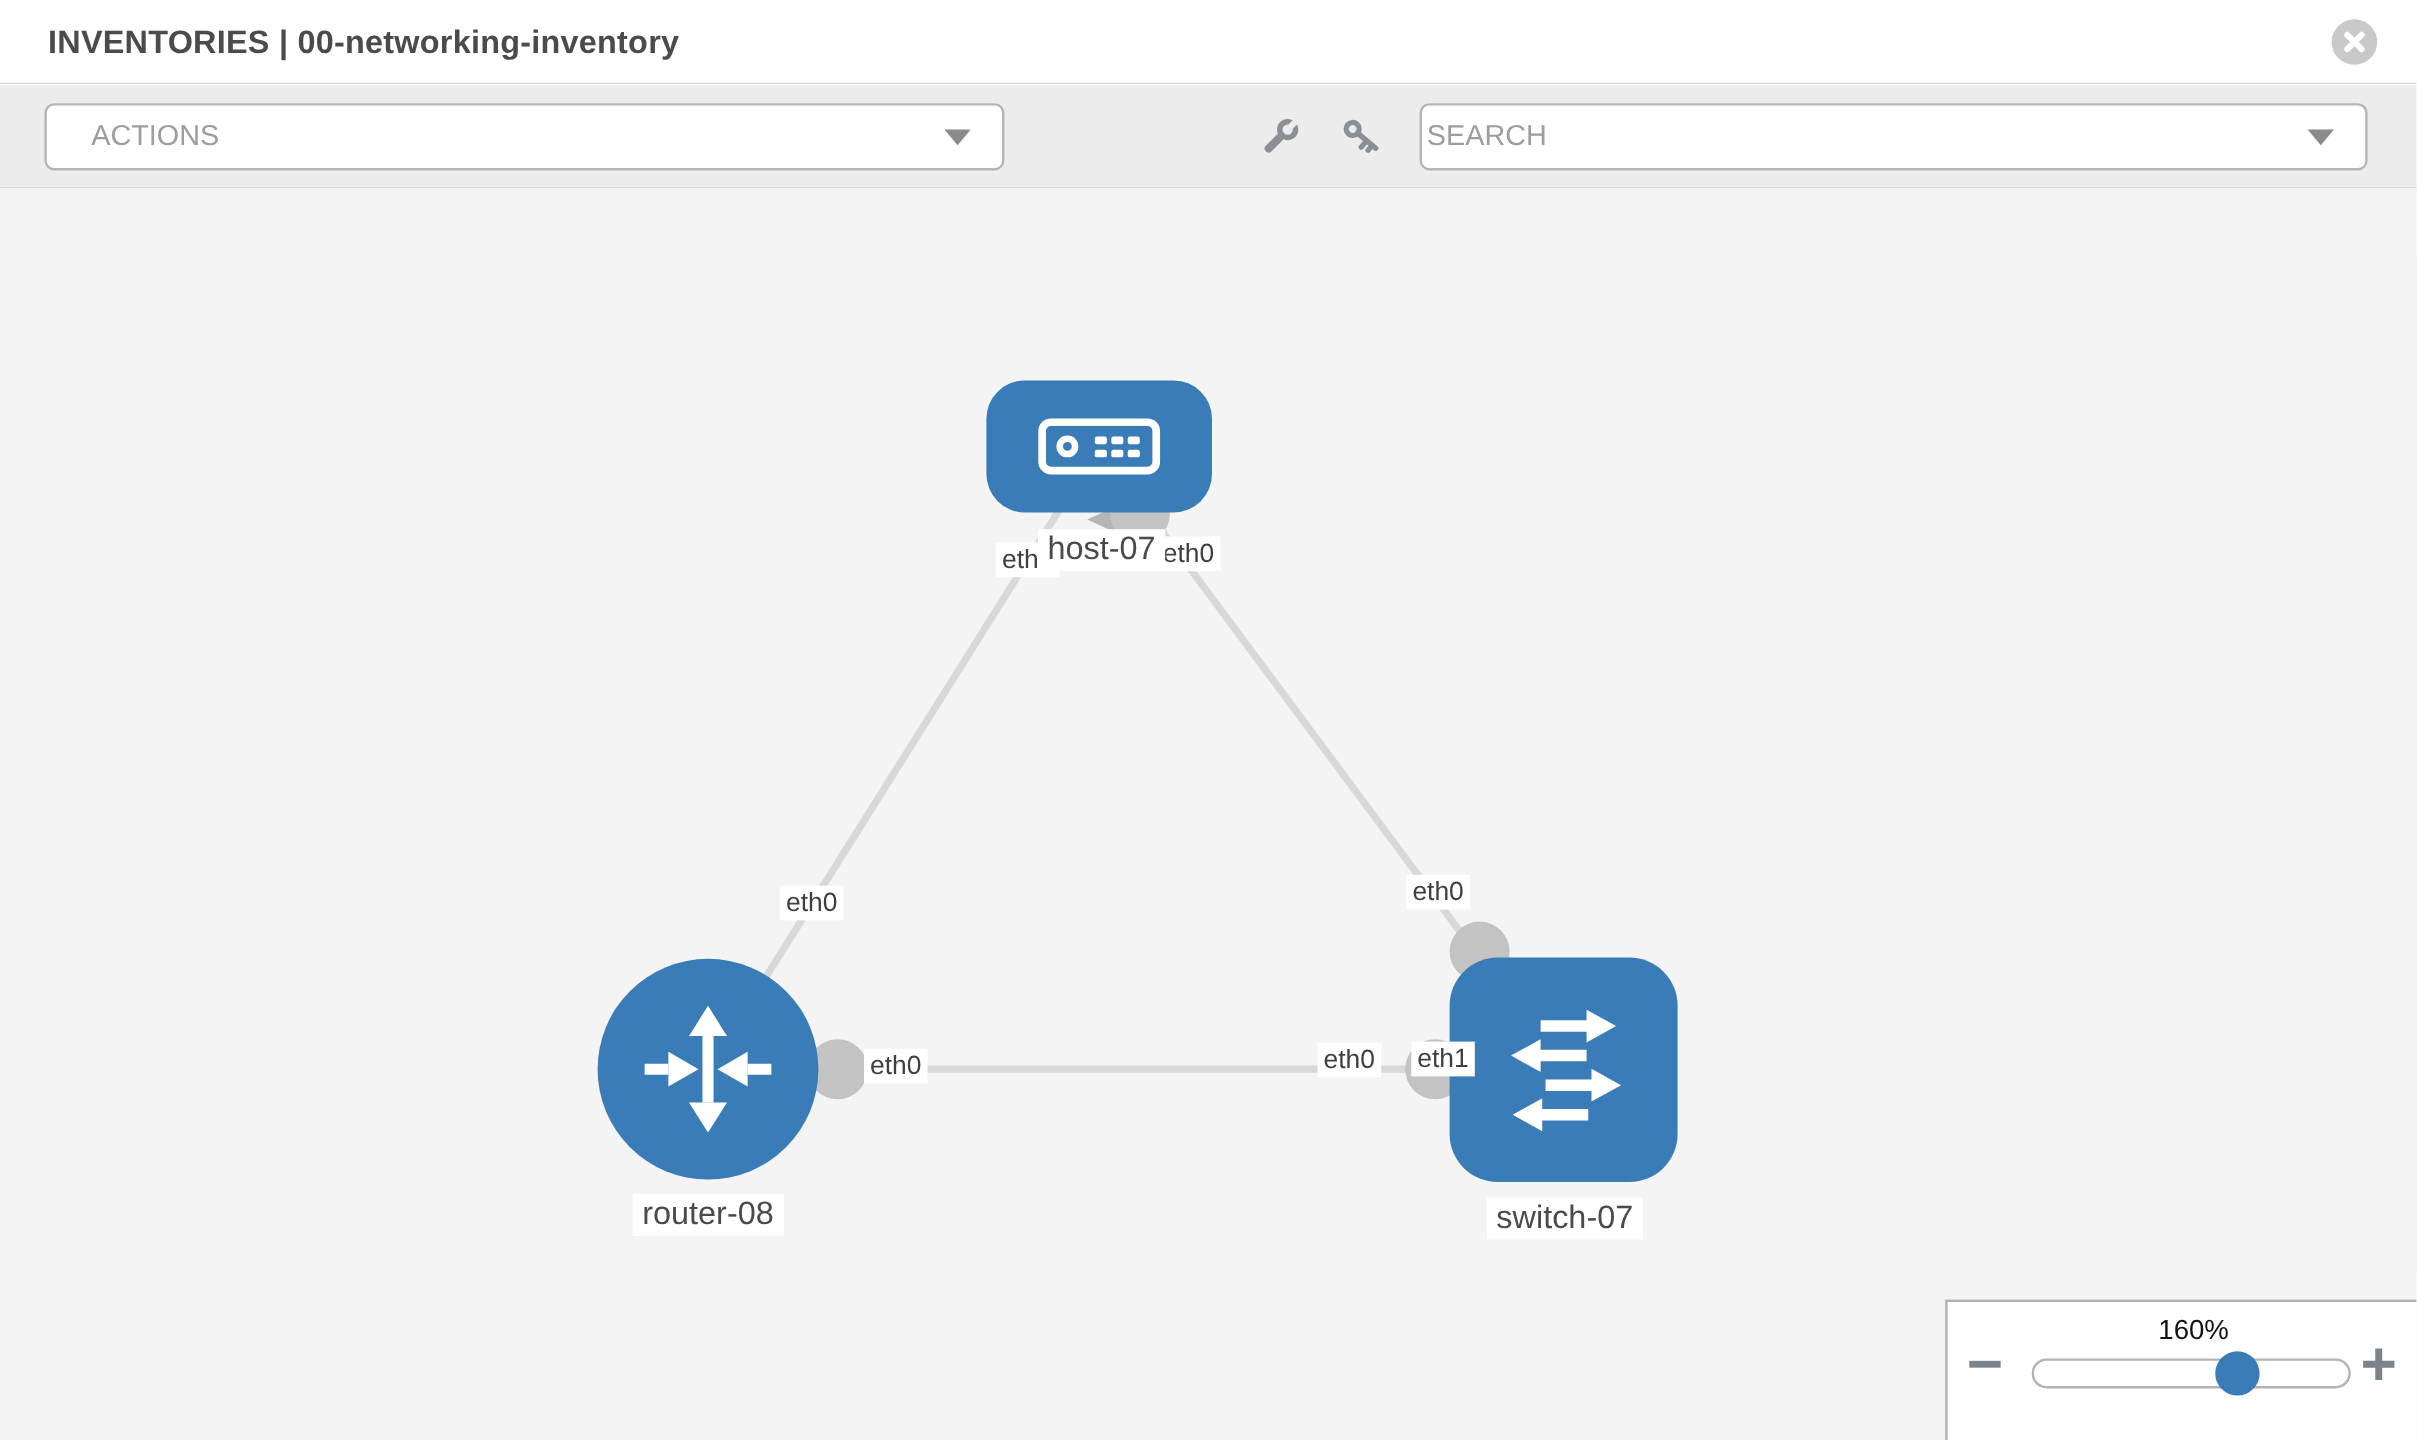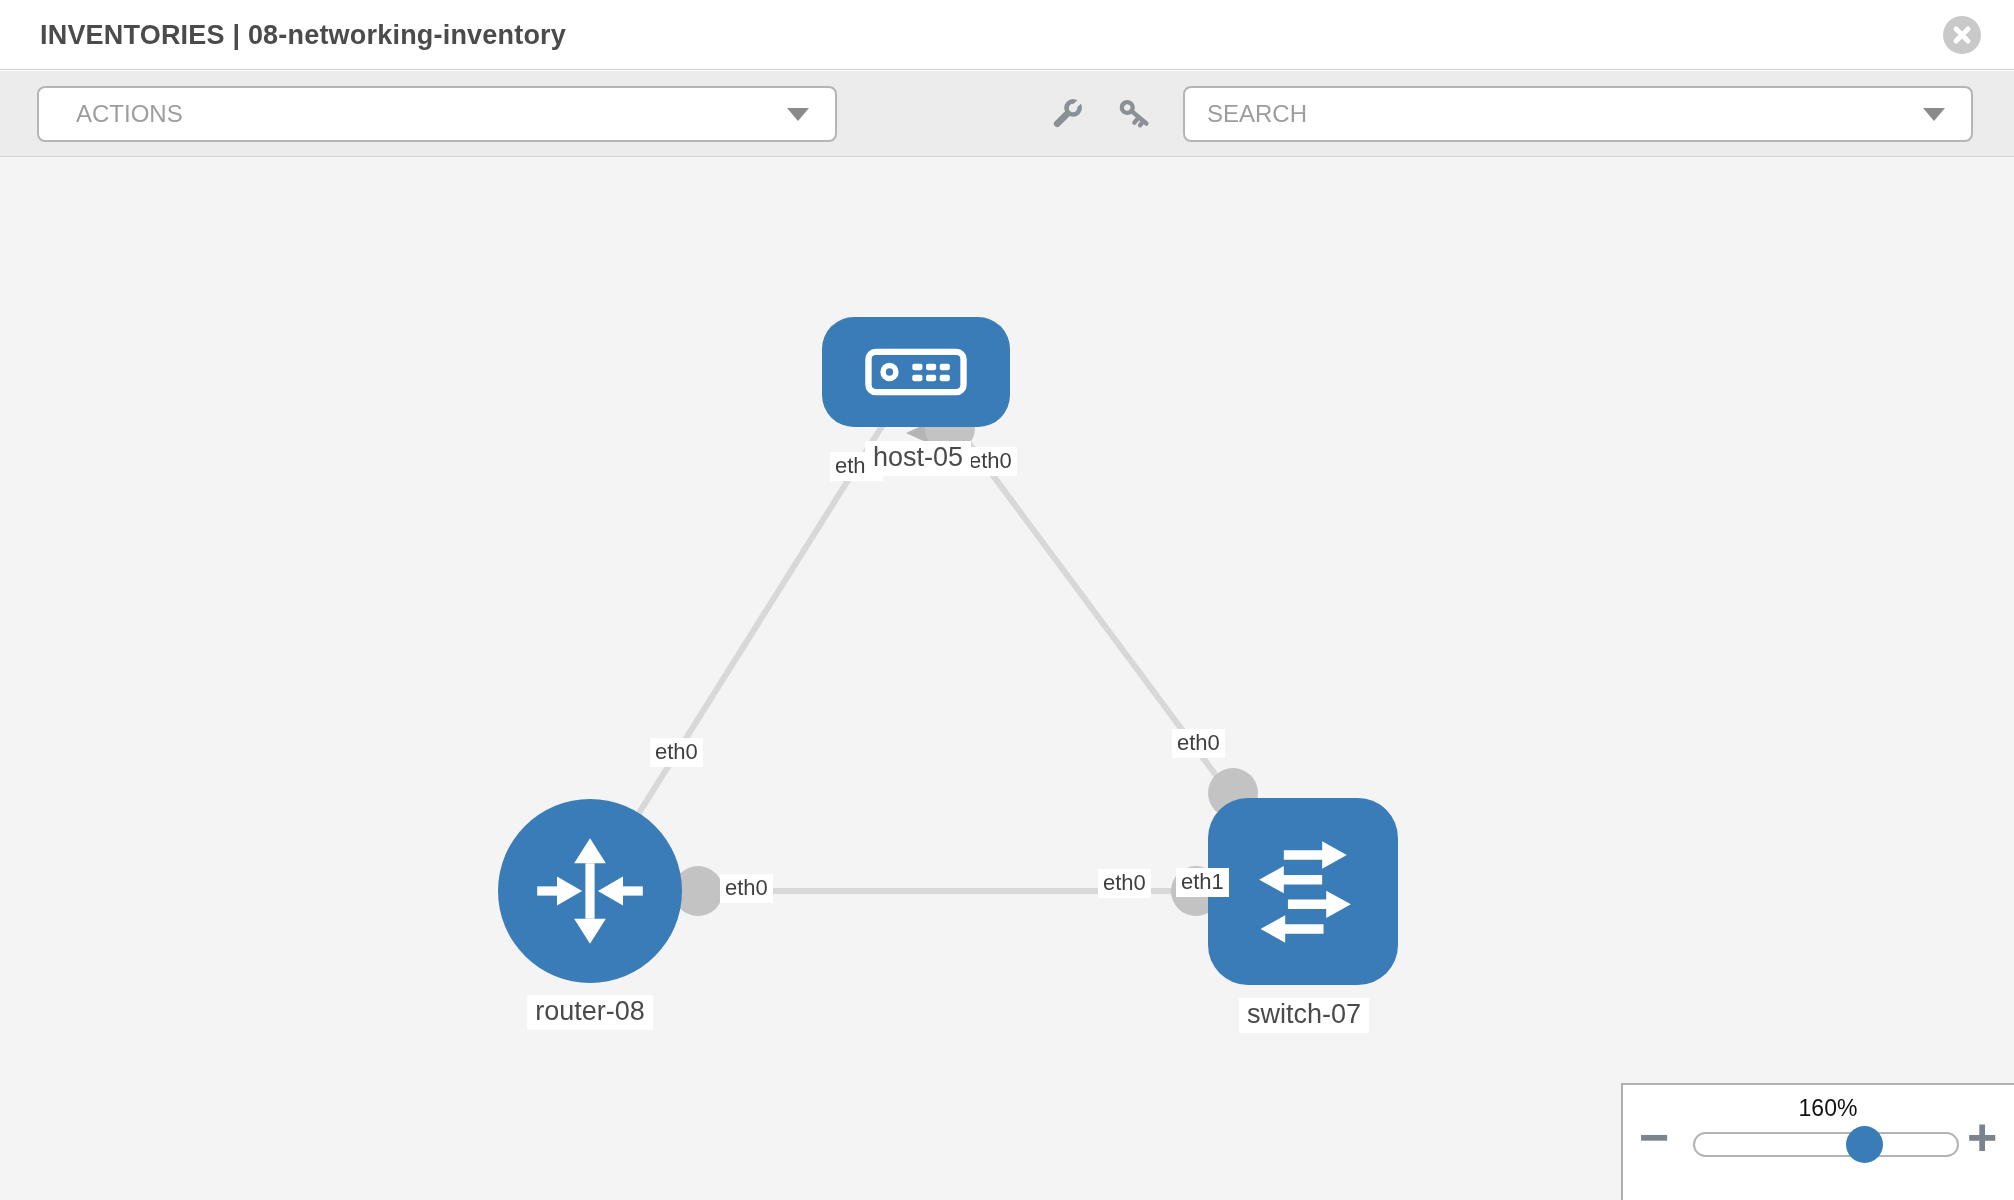--- a/index.html
+++ b/index.html
@@ -8,21 +8,21 @@
 
   
   .titlebar { position:absolute; left:0; top:0; width:2014px; height:70px; background:#fff; border-bottom:1px solid #d4d4d4; }
   .titlebar .title { position:absolute; left:40px; top:0; line-height:70px; font-size:27px; font-weight:700; color:#4b4b4b; letter-spacing:0.2px; }
   .close-btn { position:absolute; right:33px; top:16px; width:38px; height:38px; border-radius:50%; background:#c9c9c9; cursor:pointer; display:flex; align-items:center; justify-content:center; }
 
   
   .toolbar { position:absolute; left:0; top:71px; width:2014px; height:86px; background:#ececec; border-bottom:1px solid #d4d4d4; }
   .select-box { position:absolute; top:15px; height:56px; background:#fff; border:2px solid #b5b5b5; border-radius:8px; display:flex; align-items:center; }
   .select-box .sel-label { padding-left:37px; font-size:24px; color:#9d9d9d; flex:1; }
-  .select-box input { flex:1; border:none; outline:none; font-size:24px; color:#14532d; padding-left:22px; background:transparent; font-family:"Liberation Sans", sans-serif; }
+  .select-box input { flex:1; border:none; outline:none; font-size:24px; color:#14532d; padding-left:4px; background:transparent; font-family:"Liberation Sans", sans-serif; }
   .select-box input::placeholder { color:#9d9d9d; opacity:1; }
   .caret { width:0; height:0; border-left:11px solid transparent; border-right:11px solid transparent; border-top:13px solid #8a8a8a; margin-right:26px; }
   .actions-box { left:37px; width:800px; }
   .search-box { left:1183px; width:790px; }
   .tool-icon-btn { position:absolute; top:13px; width:60px; height:60px; display:flex; align-items:center; justify-content:center; cursor:pointer; }
   .tool-icon-btn.wrench { left:1037px; }
   .tool-icon-btn.key { left:1105px; }
 
   
   .canvas { position:absolute; left:0; top:157px; width:2014px; height:1043px; background:#f4f4f4; overflow:hidden; }
@@ -55,21 +55,21 @@
   .zoom-plus  { left:344px; }
   .zoom-track { position:absolute; left:70px; top:47px; width:266px; height:25px; background:#fff; border:2px solid #b3b3b3; border-radius:13px; cursor:pointer; }
   .zoom-knob { position:absolute; left:223px; top:41px; width:37px; height:37px; border-radius:50%; background:#3a7cb8; cursor:grab; }
 </style>
 </head>
 <body>
 
 <div class="screen">
 
   <div class="titlebar">
-    <div class="title">INVENTORIES | 08-networking-inventory</div>
+    <div class="title">INVENTORIES | 00-networking-inventory</div>
     <div class="close-btn">
       <svg width="20" height="20" viewBox="0 0 20 20">
         <line x1="4" y1="4" x2="16" y2="16" stroke="#fff" stroke-width="5" stroke-linecap="round"></line>
         <line x1="16" y1="4" x2="4" y2="16" stroke="#fff" stroke-width="5" stroke-linecap="round"></line>
       </svg>
     </div>
   </div>
 
   <div class="toolbar">
     <div class="select-box actions-box">
@@ -155,21 +155,21 @@
           <line x1="28" y1="-18" x2="-30" y2="-18"></line>
           <polygon points="-64,-18 -28,-38 -28,2" stroke="none"></polygon>
           <line x1="-22" y1="18" x2="36" y2="18"></line>
           <polygon points="70,18 34,-2 34,38" stroke="none"></polygon>
           <line x1="30" y1="54" x2="-28" y2="54"></line>
           <polygon points="-62,54 -26,34 -26,74" stroke="none"></polygon>
         </g>
       </svg>
     </div>
 
-    <div class="node-label lbl-host">host-05</div>
+    <div class="node-label lbl-host">host-07</div>
     <div class="node-label lbl-router">router-08</div>
     <div class="node-label lbl-switch">switch-07</div>
 
     <div class="port-label pl-1h">eth0</div>
     <div class="port-label pl-1r">eth0</div>
     <div class="port-label pl-2h">eth0</div>
     <div class="port-label pl-2s">eth0</div>
     <div class="port-label pl-3r">eth0</div>
     <div class="port-label pl-3sa">eth0</div>
     <div class="port-label pl-3sb">eth1</div>

